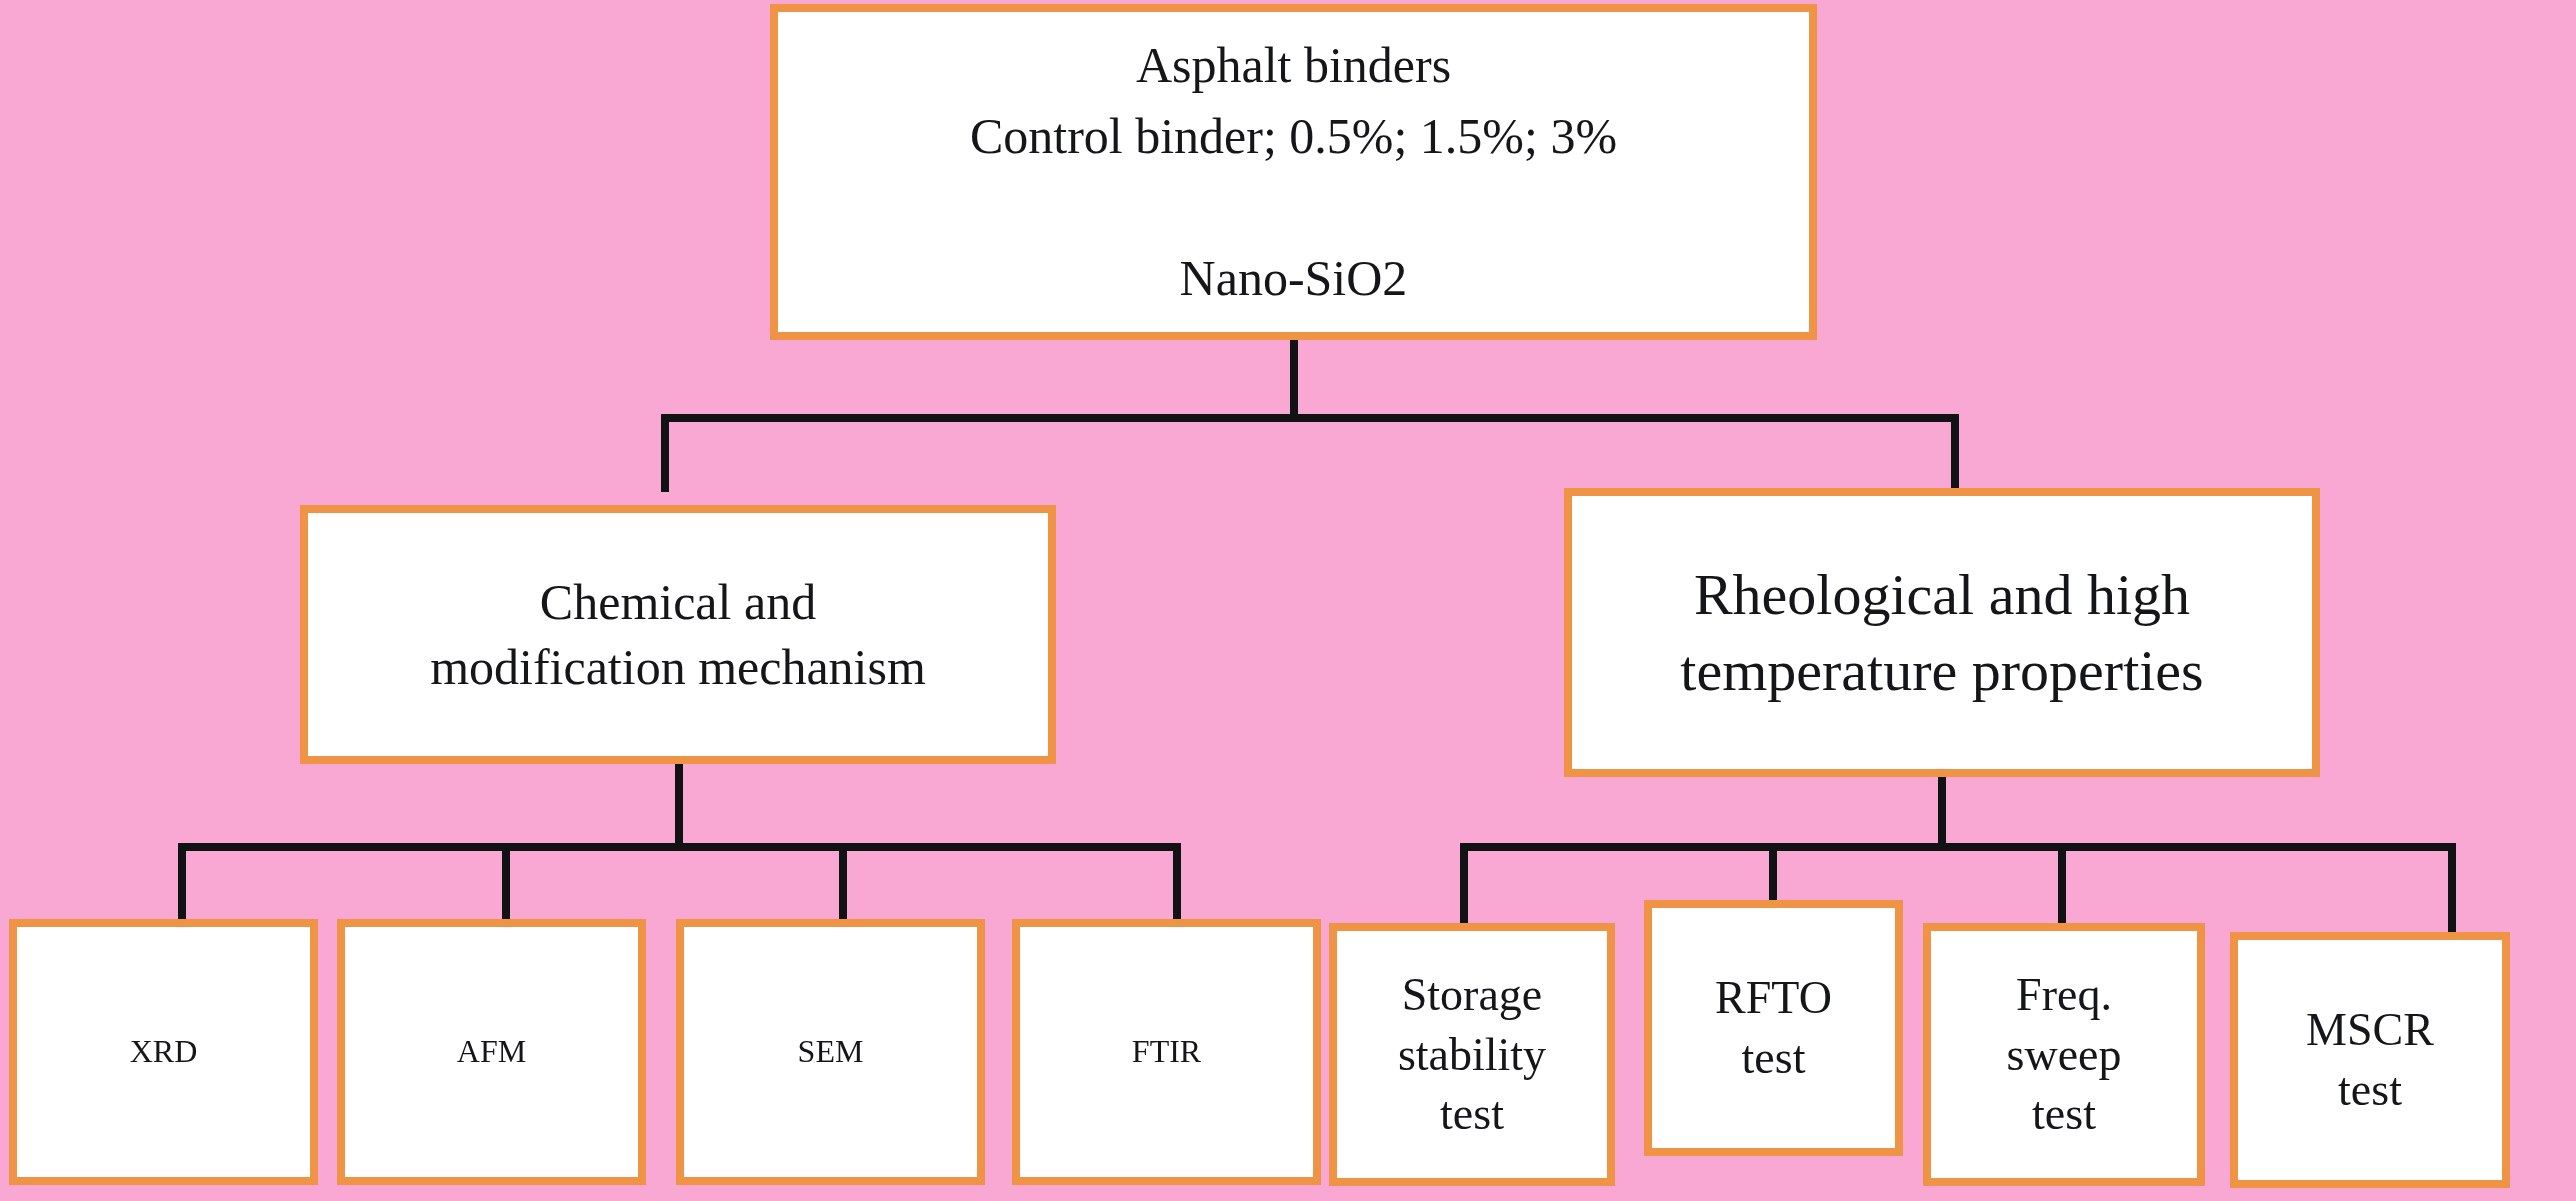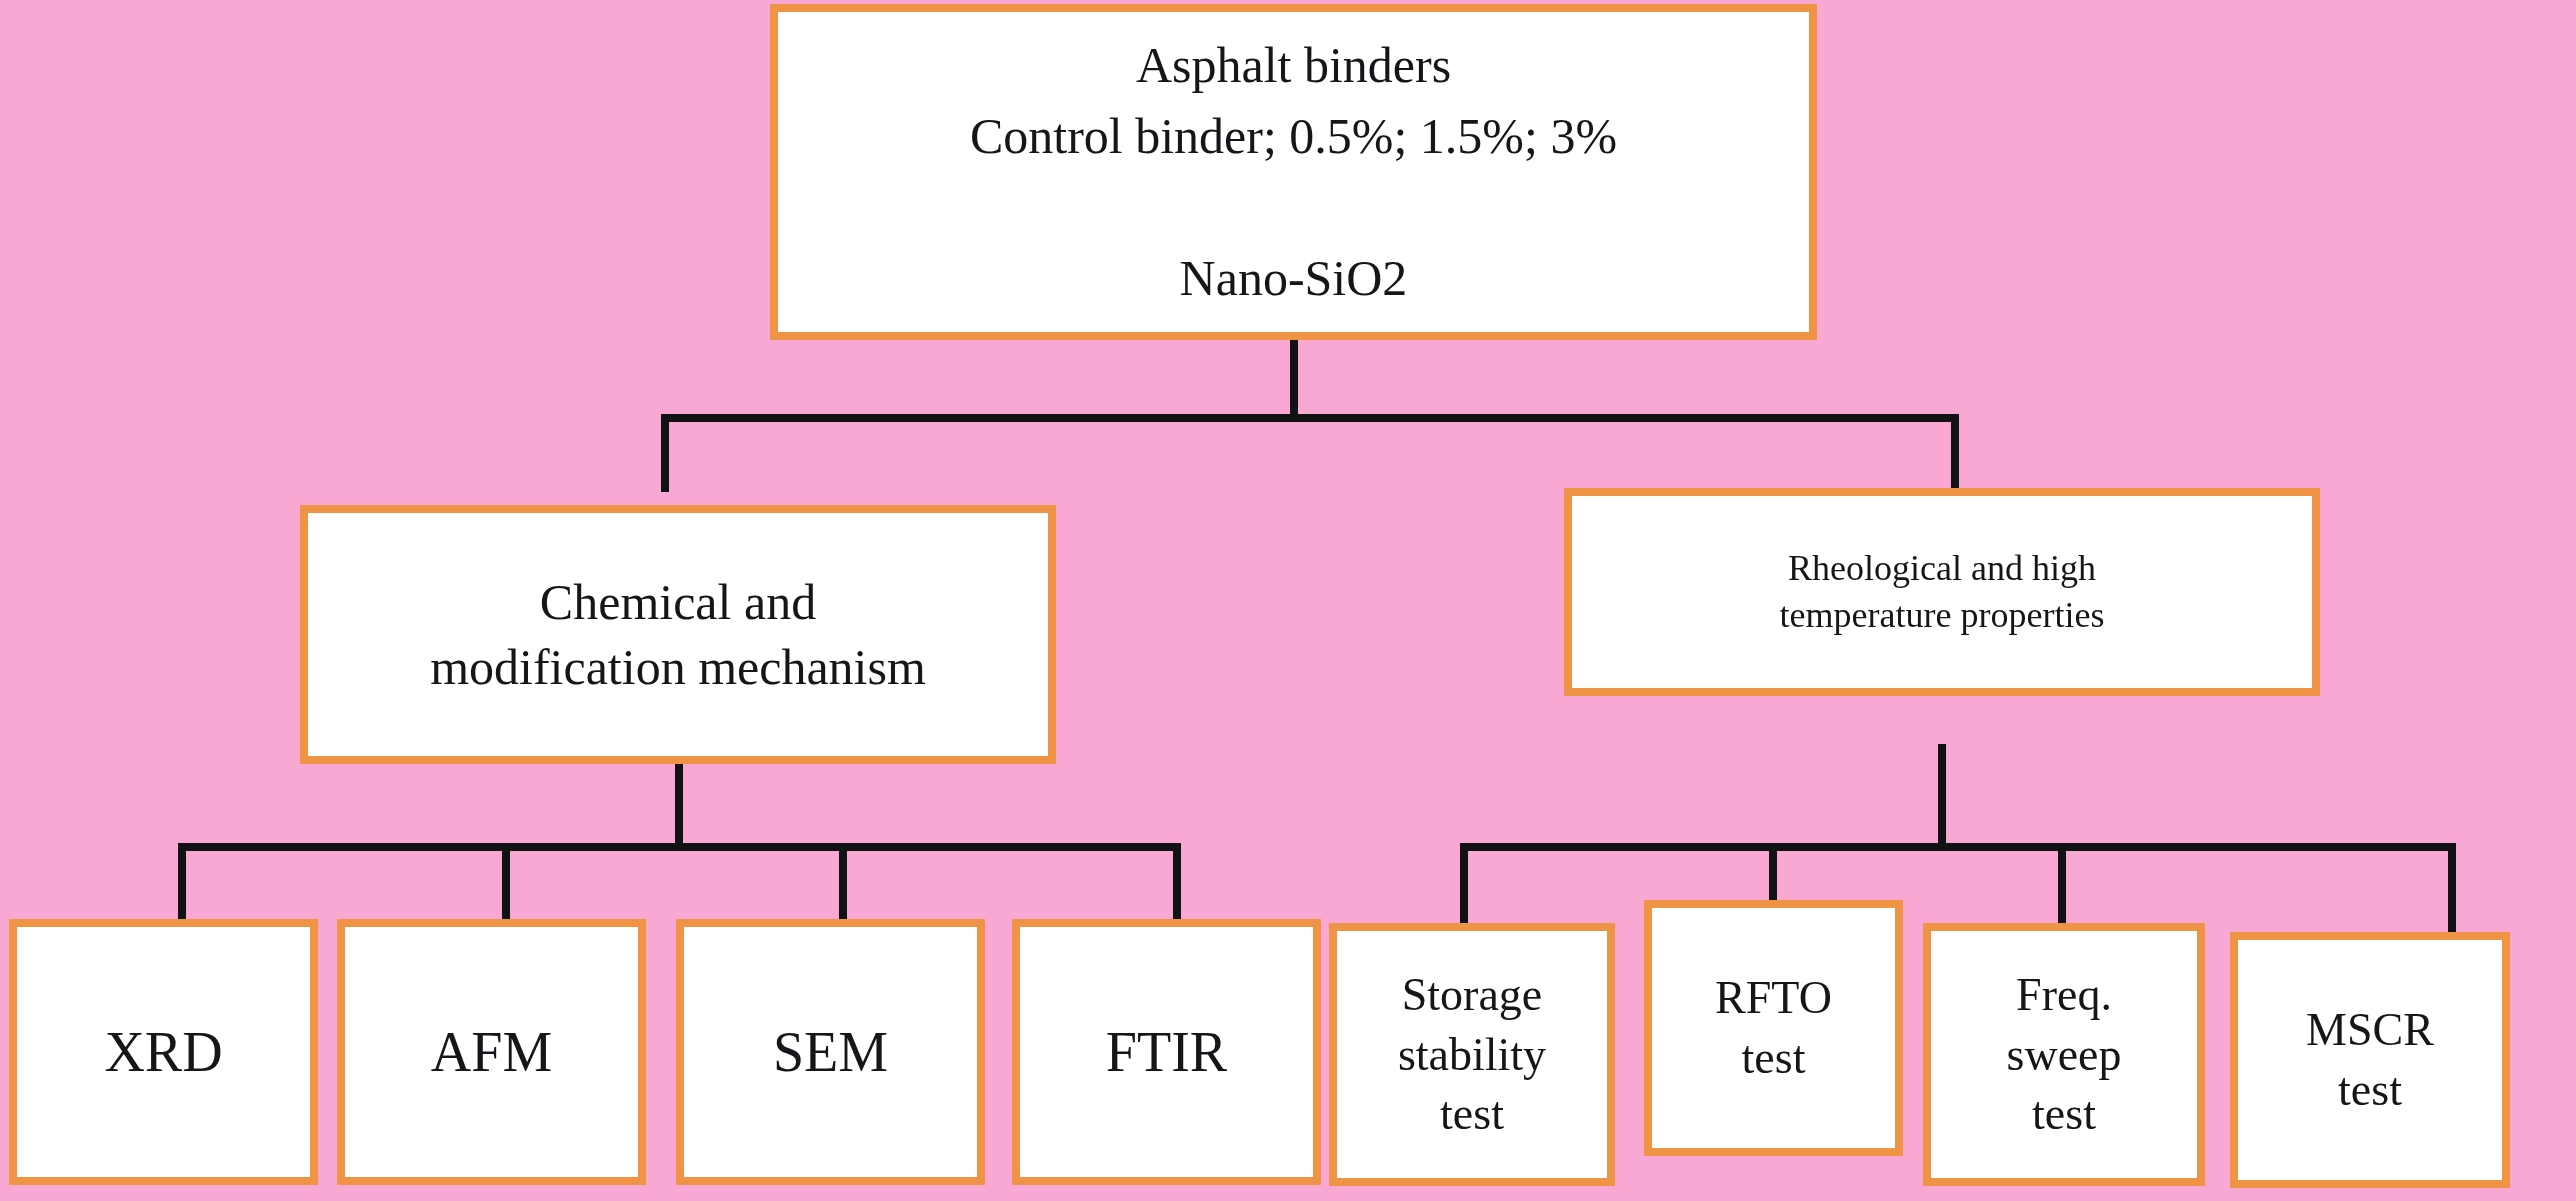--- a/index.html
+++ b/index.html
@@ -48,26 +48,26 @@
     left: 300px;
     top: 505px;
     width: 756px;
     height: 259px;
     font-size: 50px;
   }
   #node-rheo {
     left: 1564px;
     top: 488px;
     width: 756px;
-    height: 208px;
-    font-size: 36px;
+    height: 289px;
+    font-size: 58px;
   }
 
   
-  .leaf { font-size: 56px; }
+  .leaf { font-size: 32px; }
   #leaf-xrd  { left:   9px; top: 919px; width: 309px; height: 266px; }
   #leaf-afm  { left:  337px; top: 919px; width: 309px; height: 266px; }
   #leaf-sem  { left:  676px; top: 919px; width: 309px; height: 266px; }
   #leaf-ftir { left: 1012px; top: 919px; width: 309px; height: 266px; }
   #leaf-stor { left: 1329px; top: 923px; width: 286px; height: 263px; font-size: 46px; }
   #leaf-rfto { left: 1644px; top: 900px; width: 259px; height: 256px; font-size: 46px; }
   #leaf-freq { left: 1923px; top: 923px; width: 282px; height: 263px; font-size: 46px; }
   #leaf-mscr { left: 2230px; top: 932px; width: 280px; height: 256px; font-size: 46px; }
 
   

